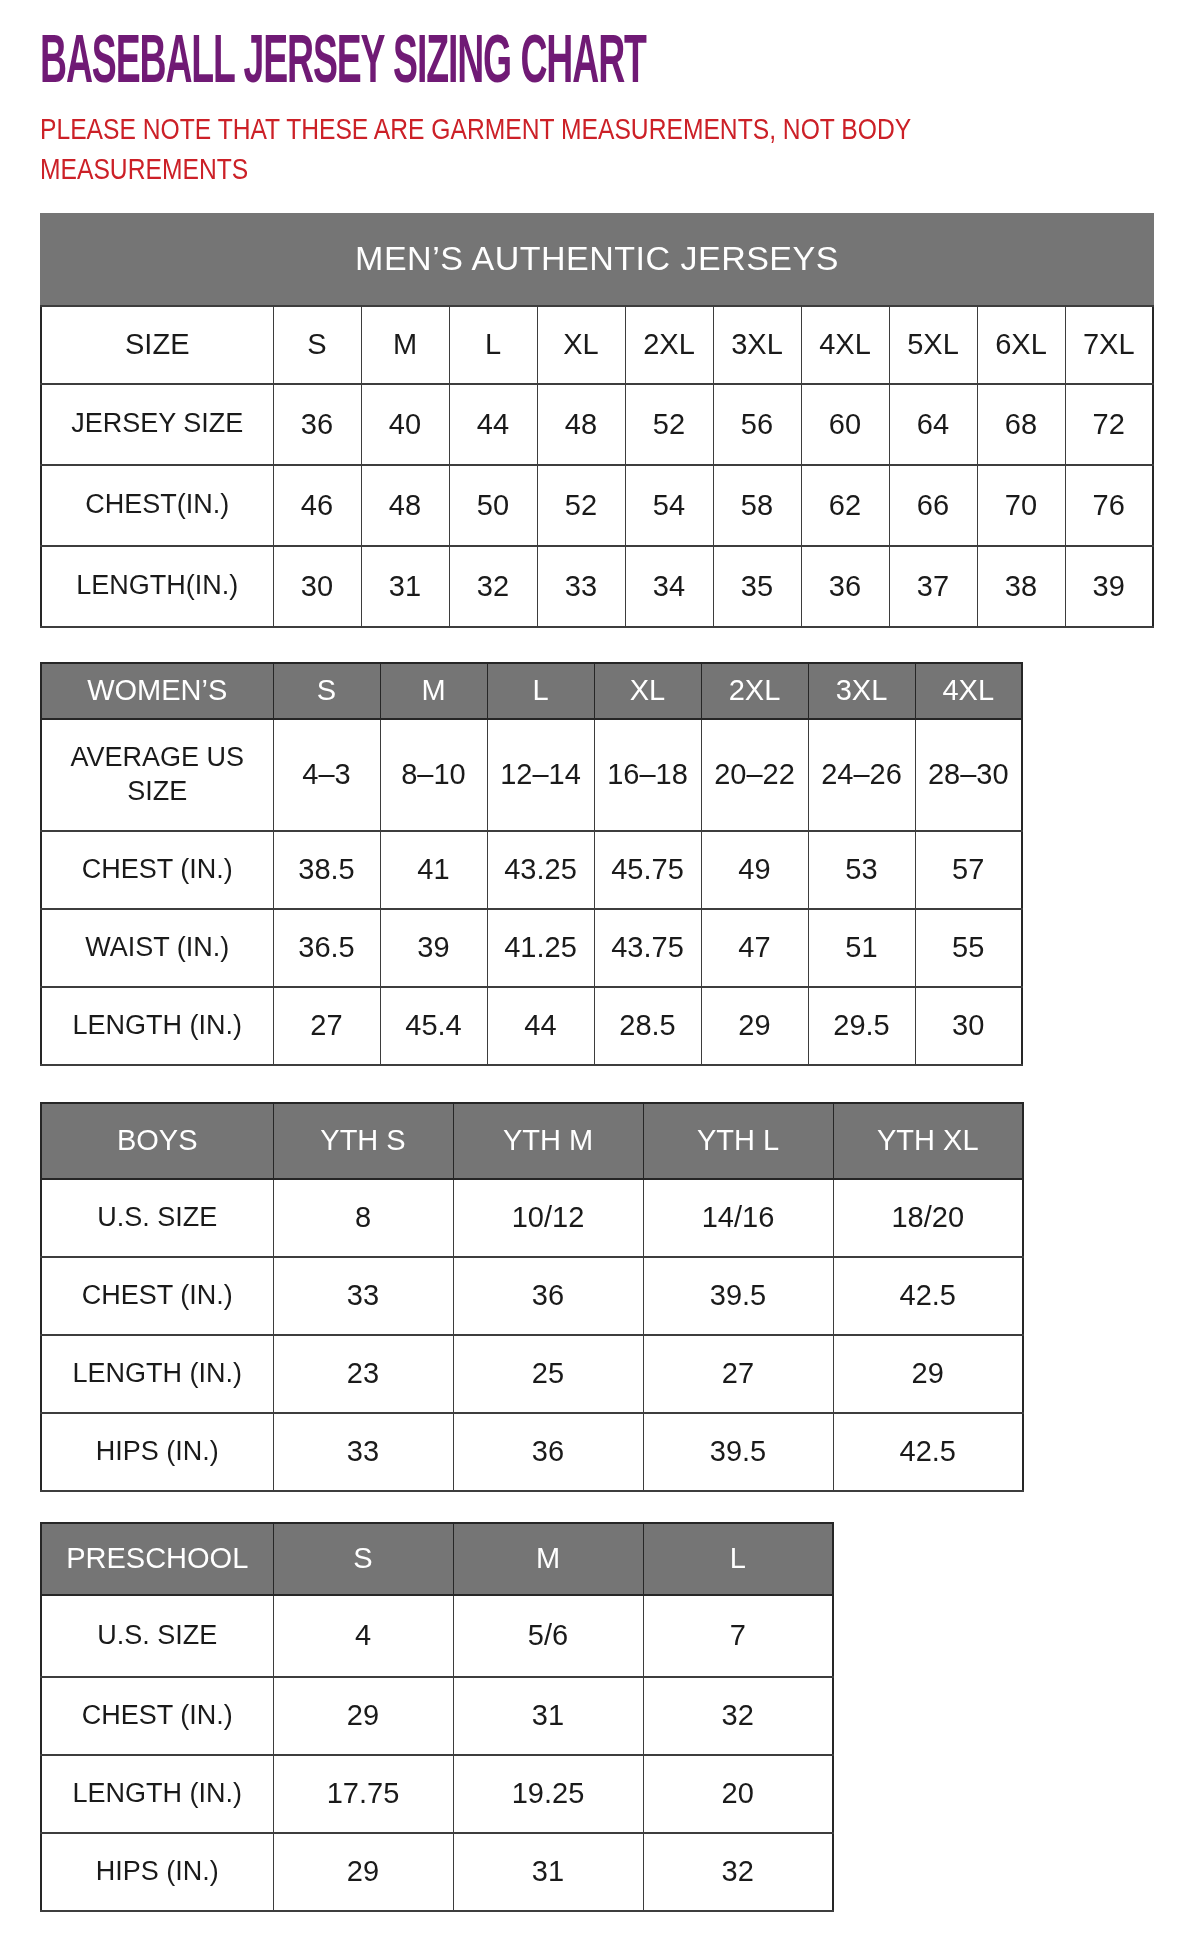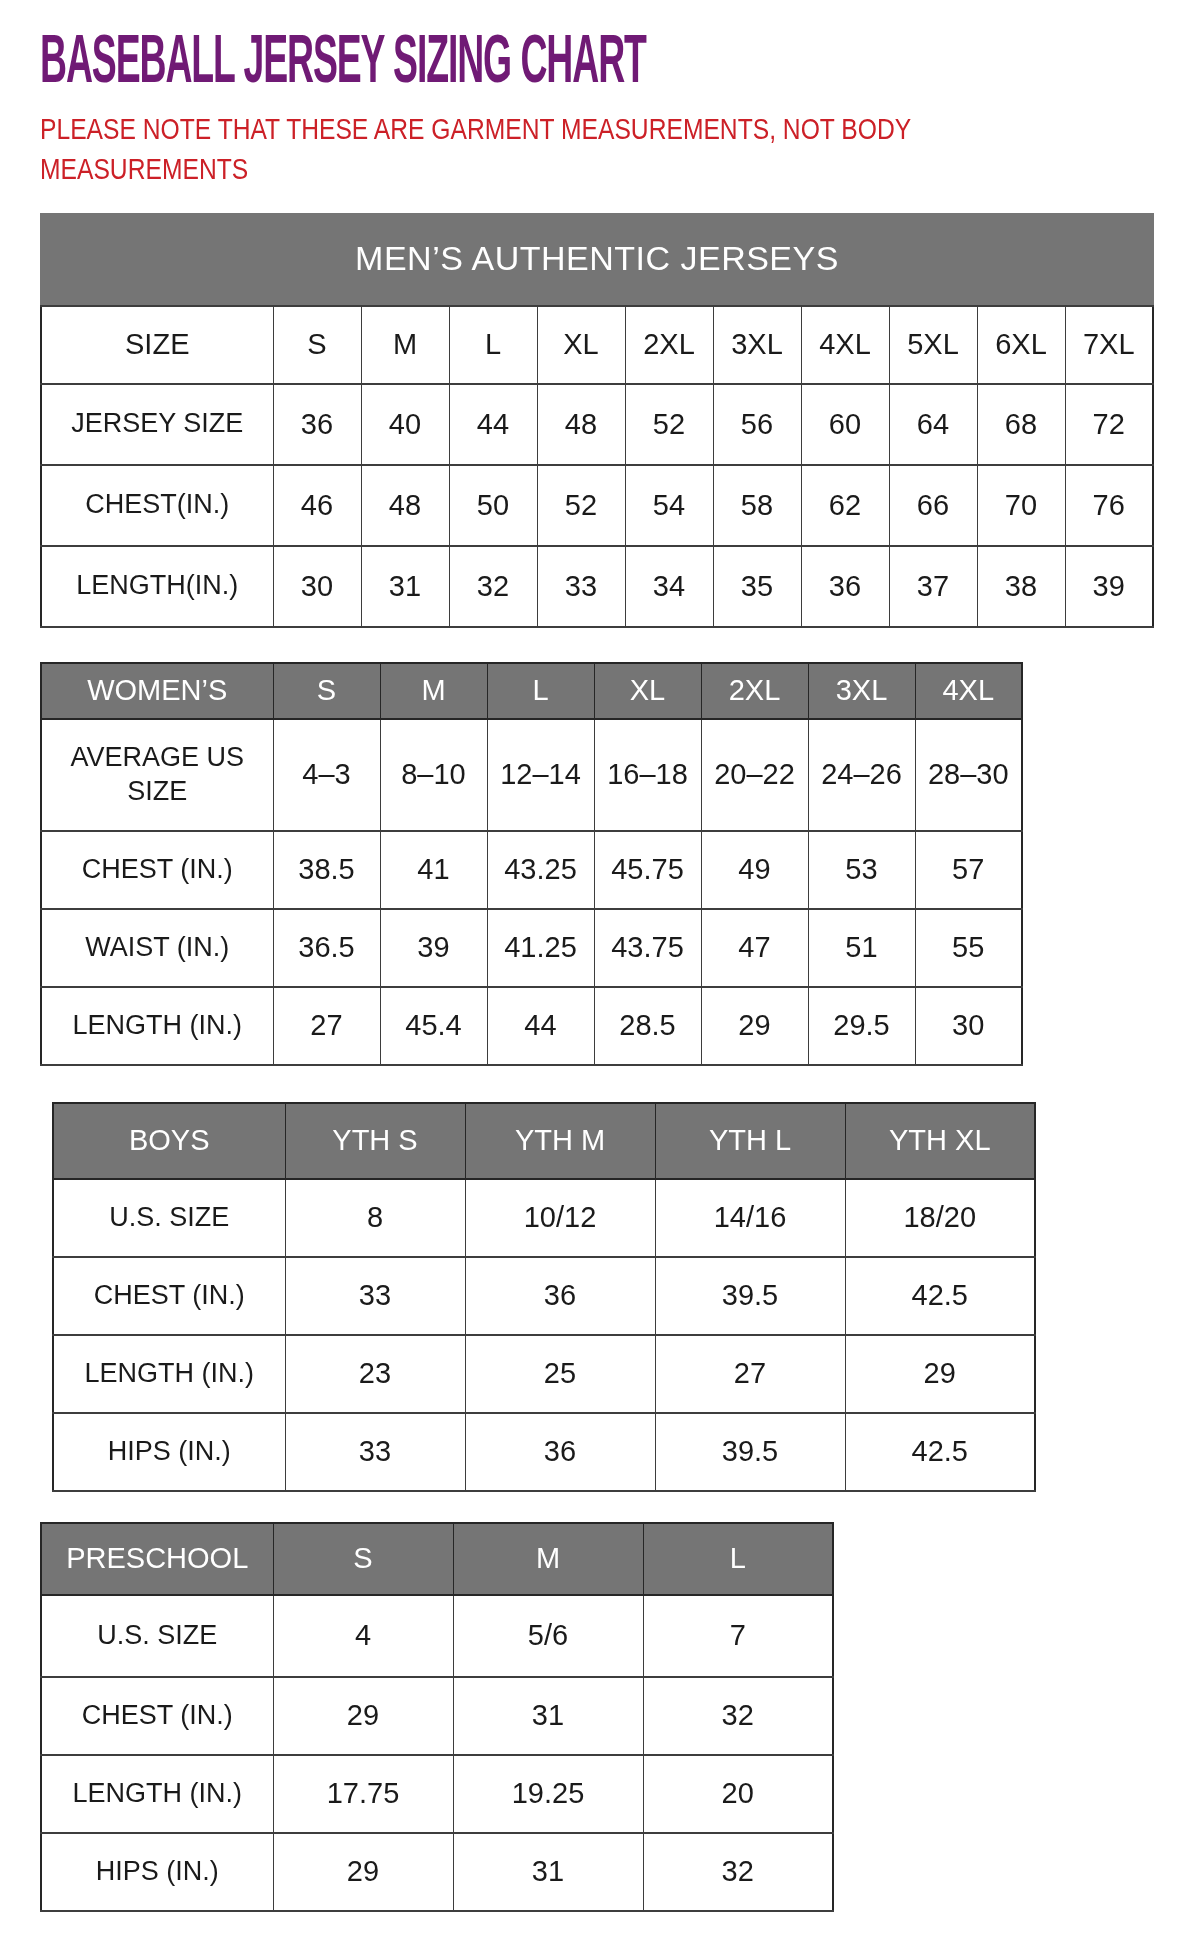--- a/index.html
+++ b/index.html
@@ -31,21 +31,21 @@
 
   .tbl-mens { width:1114px; }
   .tbl-mens thead tr { height:78px; }
   .tbl-mens tbody tr { height:81px; }
 
   .tbl-womens { width:981px; margin-top:34px; }
   .tbl-womens thead tr { height:56px; }
   .tbl-womens tbody tr { height:78px; }
   .tbl-womens tbody tr:first-child { height:112px; }
 
-  .tbl-boys { width:982px; margin-top:36px;margin-left:12px; }
+  .tbl-boys { width:982px; margin-top:36px; }
   .tbl-boys thead tr { height:76px; }
   .tbl-boys tbody tr { height:78px; }
 
   .tbl-preschool { width:792px; margin-top:30px; }
   .tbl-preschool thead tr { height:72px; }
   .tbl-preschool tbody tr { height:78px; }
   .tbl-preschool tbody tr:first-child { height:82px; }
 
   
   .tbl-mens col { width:88px; }           .tbl-mens col.c0 { width:232px; }

